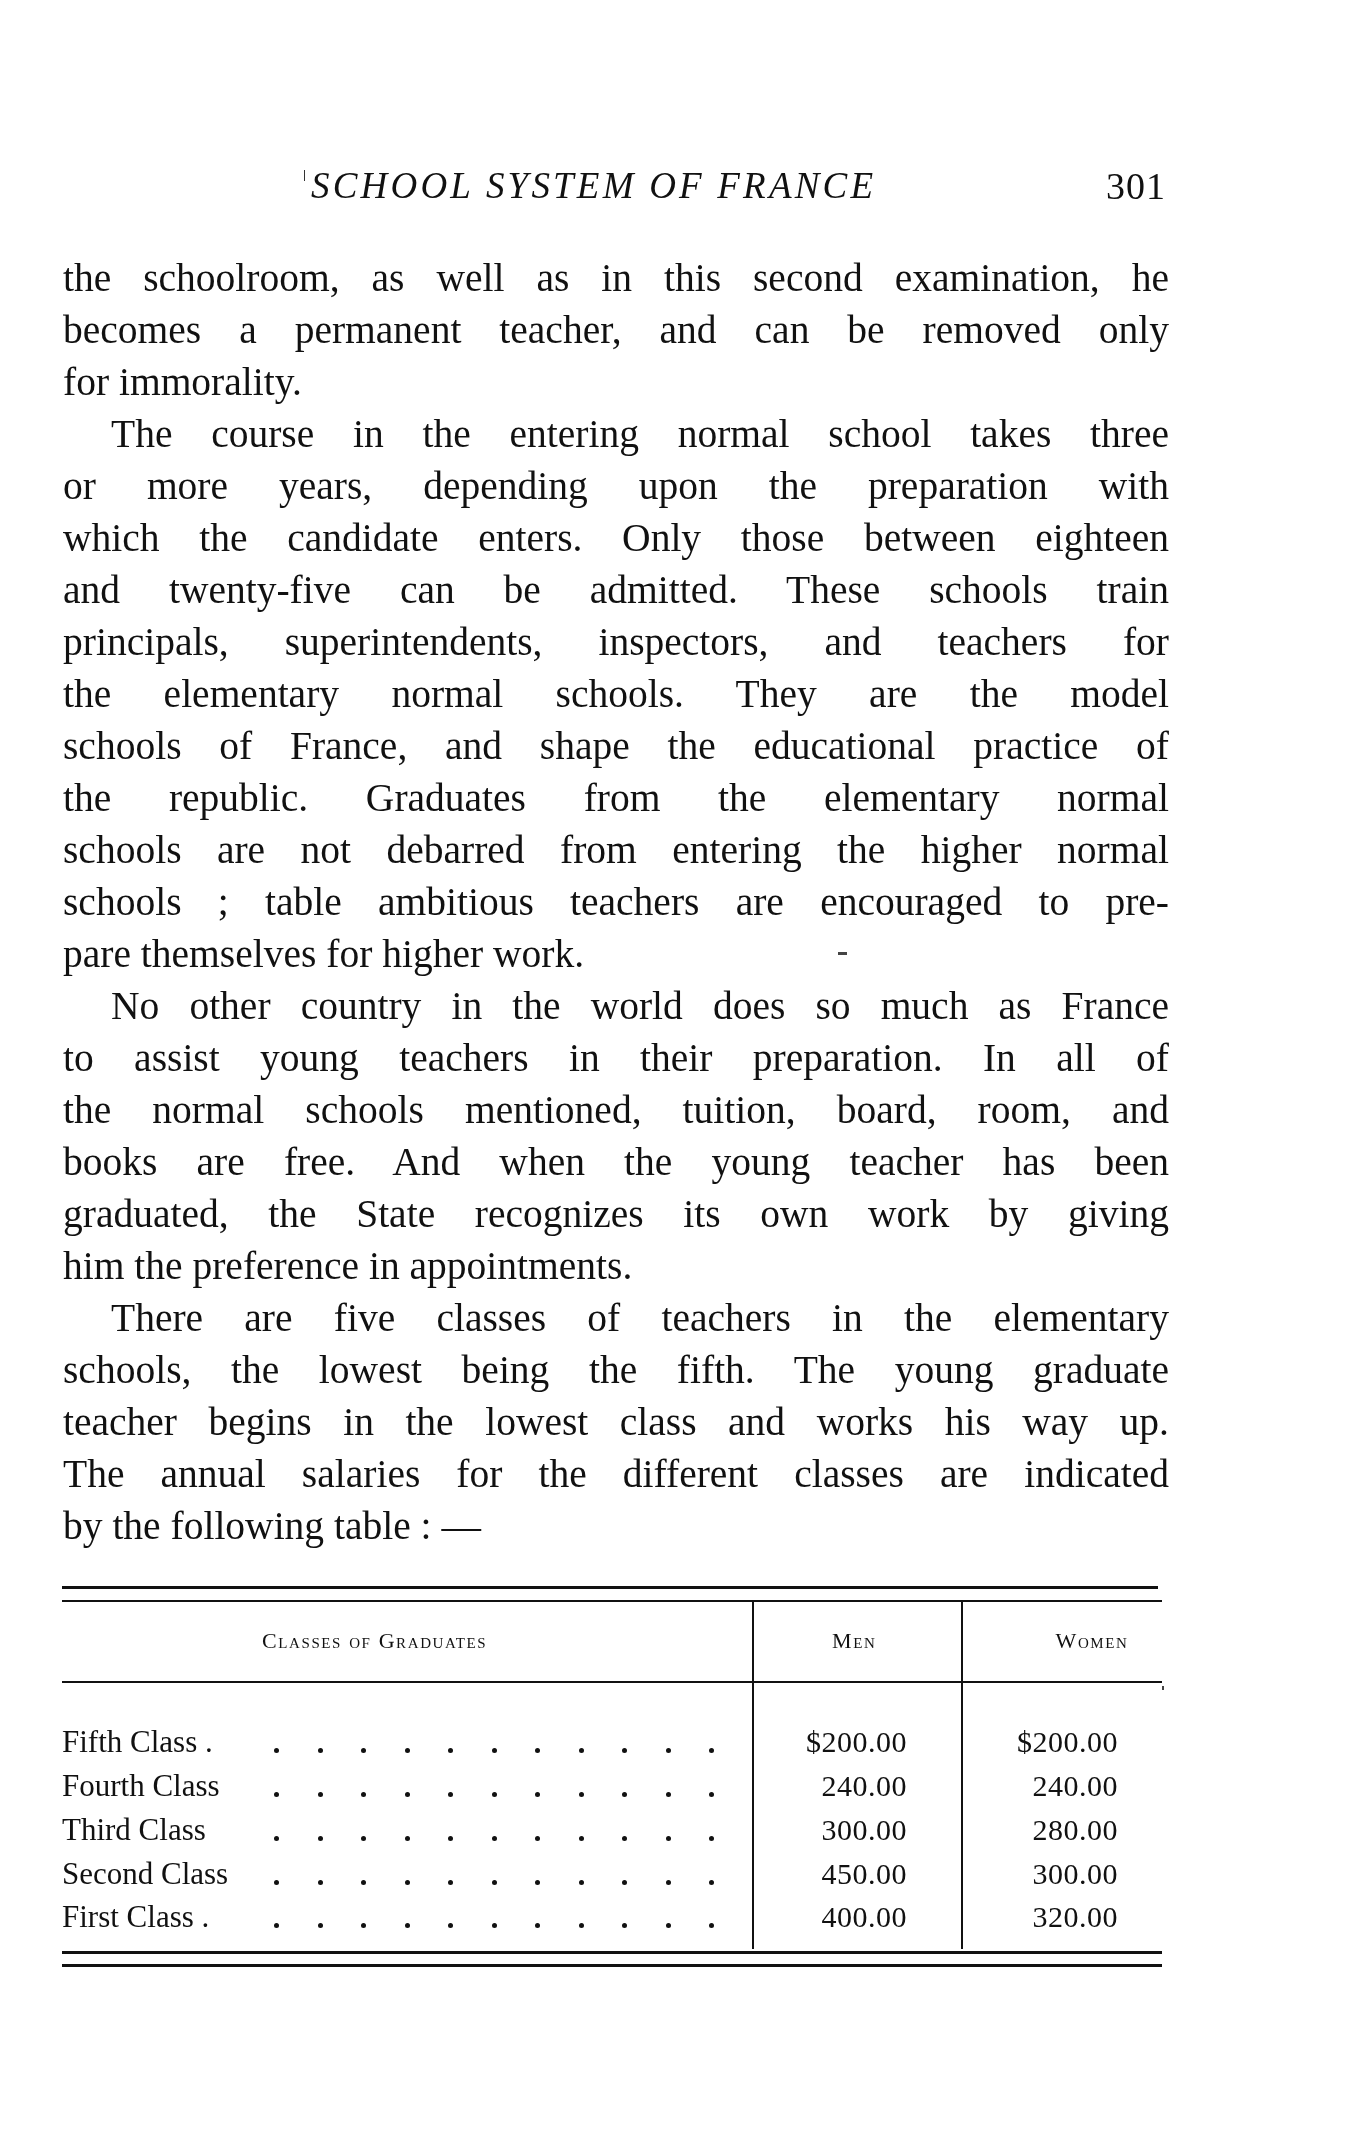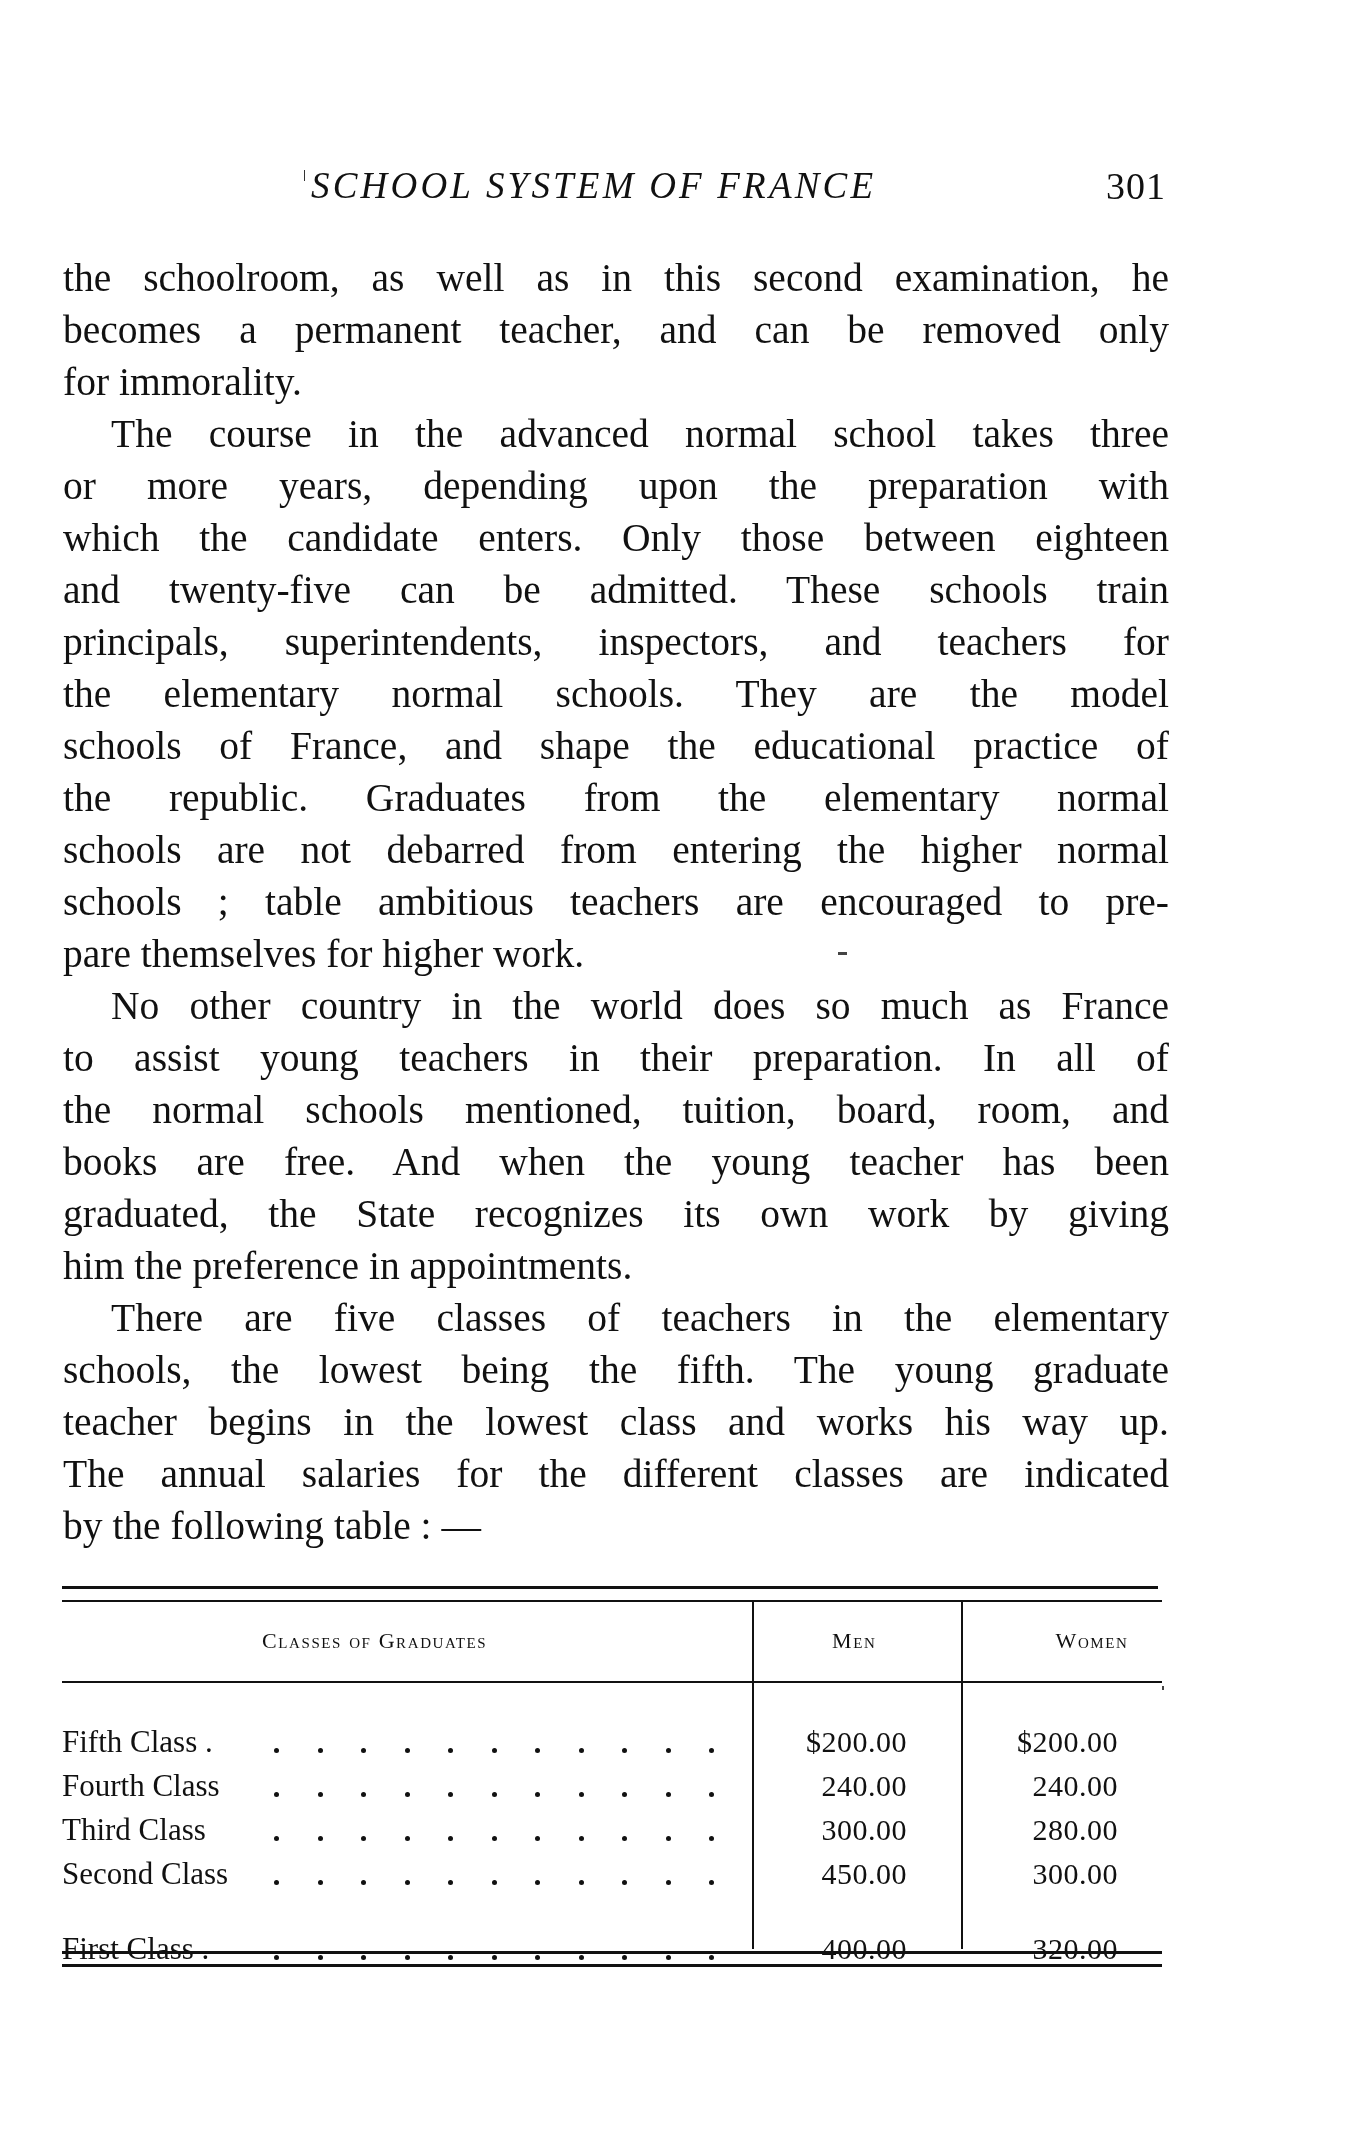--- a/index.html
+++ b/index.html
@@ -37,21 +37,21 @@
   <div class="running-head">
     <div class="tick" style="left:304px; top:170px; width:1px; height:11px;"></div>
     <div class="head-title">SCHOOL SYSTEM OF FRANCE</div>
     <div class="head-page">301</div>
   </div>
 
   <div class="body-text" id="body-text">
       <div class="line">the schoolroom, as well as in this second examination, he</div>
       <div class="line">becomes a permanent teacher, and can be removed only</div>
       <div class="line last">for immorality.</div>
-      <div class="line indent">The course in the advanced normal school takes three</div>
+      <div class="line indent">The course in the entering normal school takes three</div>
       <div class="line">or more years, depending upon the preparation with</div>
       <div class="line">which the candidate enters. Only those between eighteen</div>
       <div class="line">and twenty-five can be admitted. These schools train</div>
       <div class="line">principals, superintendents, inspectors, and teachers for</div>
       <div class="line">the elementary normal schools. They are the model</div>
       <div class="line">schools of France, and shape the educational practice of</div>
       <div class="line">the republic. Graduates from the elementary normal</div>
       <div class="line">schools are not debarred from entering the higher normal</div>
       <div class="line">schools ; table ambitious teachers are encouraged to pre-</div>
       <div class="line last">pare themselves for higher work.</div>
@@ -150,21 +150,21 @@
             <span class="dot" style="left: 429.5px;"></span>
             <span class="dot" style="left: 473px;"></span>
             <span class="dot" style="left: 516.5px;"></span>
             <span class="dot" style="left: 560px;"></span>
             <span class="dot" style="left: 603.5px;"></span>
             <span class="dot" style="left: 647px;"></span>
           </div>
           <div class="money men">450.00</div>
           <div class="money women">300.00</div>
         </div>
-        <div class="row" style="top: 313px; margin-top: 32px;">
+        <div class="row" style="top: 313px;">
           <div class="row-label">First Class .</div>
           <div class="leader">
             <span class="dot" style="left: 212px;"></span>
             <span class="dot" style="left: 255.5px;"></span>
             <span class="dot" style="left: 299px;"></span>
             <span class="dot" style="left: 342.5px;"></span>
             <span class="dot" style="left: 386px;"></span>
             <span class="dot" style="left: 429.5px;"></span>
             <span class="dot" style="left: 473px;"></span>
             <span class="dot" style="left: 516.5px;"></span>

